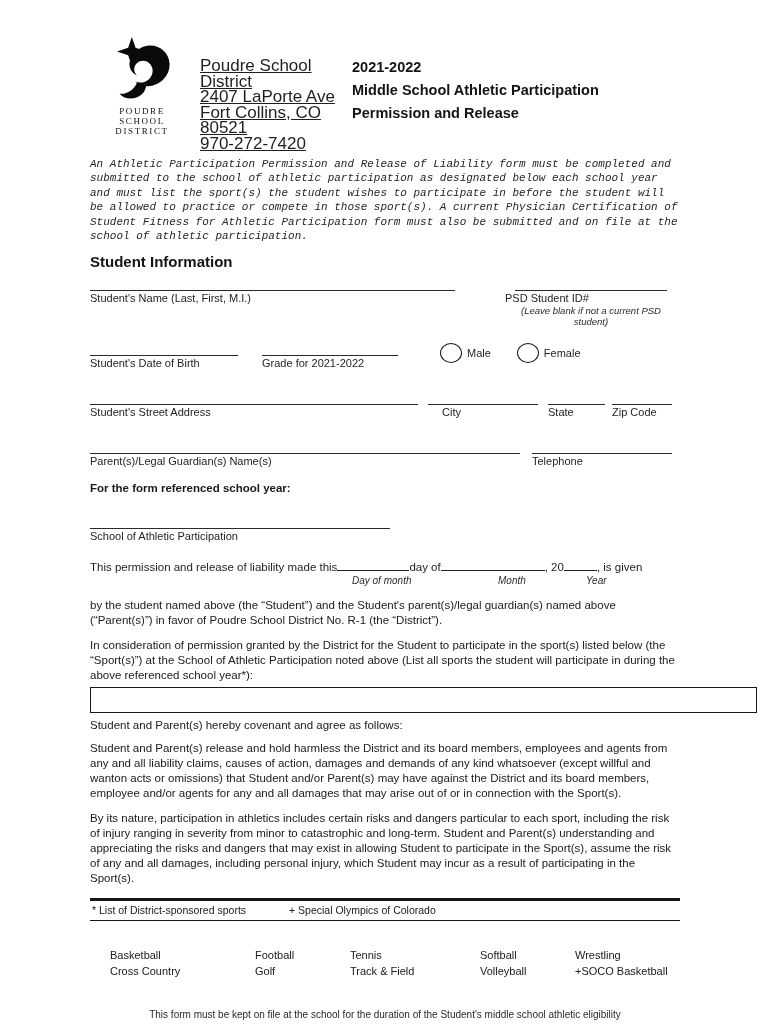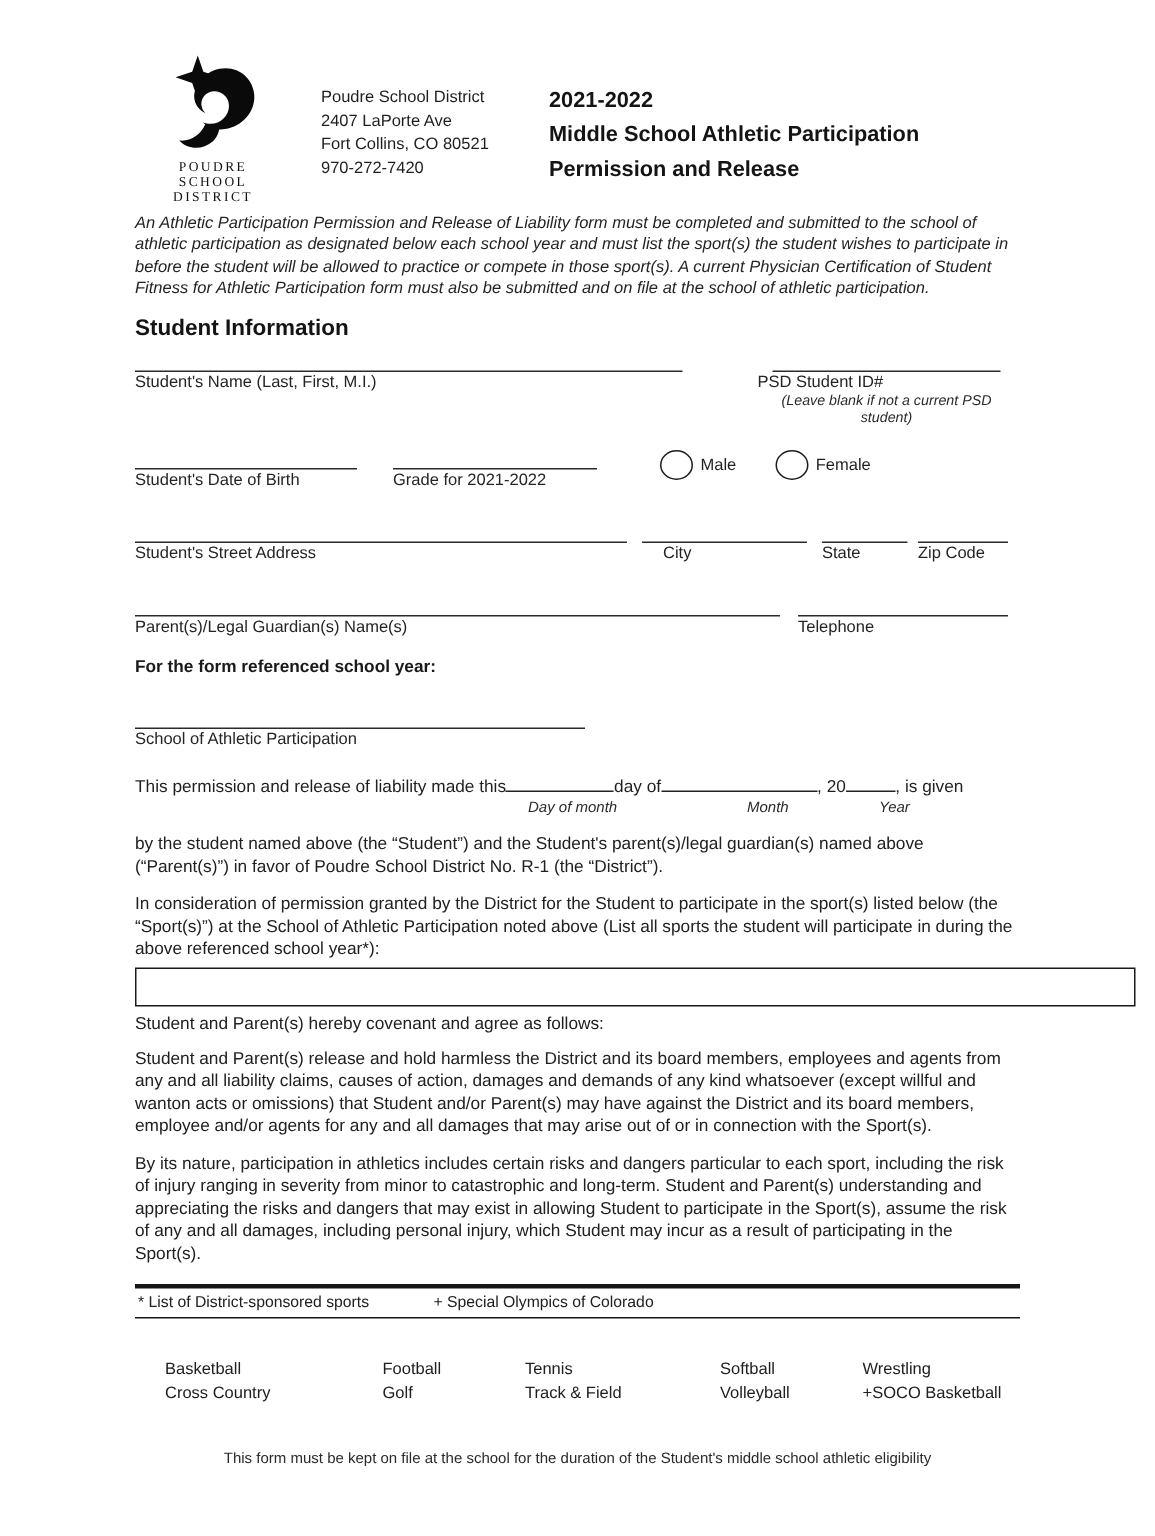--- a/index.html
+++ b/index.html
@@ -15,26 +15,26 @@
 
   
   .header { display:flex; align-items:flex-start; }
   .logo-block { width:104px; flex:0 0 104px; text-align:center; }
   .logo-mark { display:block; margin:0 auto; }
   .logo-text {
     font-family:"Liberation Serif", serif;
     font-size:9px; line-height:10px; letter-spacing:1.6px;
     color:#111; margin-top:2px;
   }
-  .addr-block { width:148px; flex:0 0 148px; margin-left:20px; font-size:11px; line-height:15.5px; padding-top:22px; }
+  .addr-block { width:148px; flex:0 0 148px; margin-left:6px; font-size:17px; line-height:15.5px; padding-top:22px;text-decoration:underline; }
   .title-block { flex:1; padding-top:20px; padding-left:4px; }
   .title-block div { font-size:14.5px; font-weight:bold; line-height:23px; color:#141414; }
 
   
-  .intro { margin-top:6px; font-style:italic; font-size:11px; line-height:14.4px; color:#242424; }
+  .intro { margin-top:6px; font-style:italic; font-size:11px; line-height:14.4px; color:#242424;font-family:Liberation Mono, monospace; }
 
   .section-heading { margin-top:10px; font-size:15px; font-weight:bold; color:#141414; }
 
   
   .field-row { display:flex; align-items:flex-start; }
   .field .line { height:15px; border-bottom:1.5px solid #2a2a2a; cursor:text; }
   .flabel { font-size:11px; line-height:13px; margin-top:1px; color:#242424; }
   .flabel.center { }
   .fnote { font-size:9.5px; font-style:italic; text-align:center; line-height:11px; color:#2a2a2a; }
   .bold-line { font-size:11.5px; font-weight:bold; margin-top:14px; color:#1a1a1a; }

